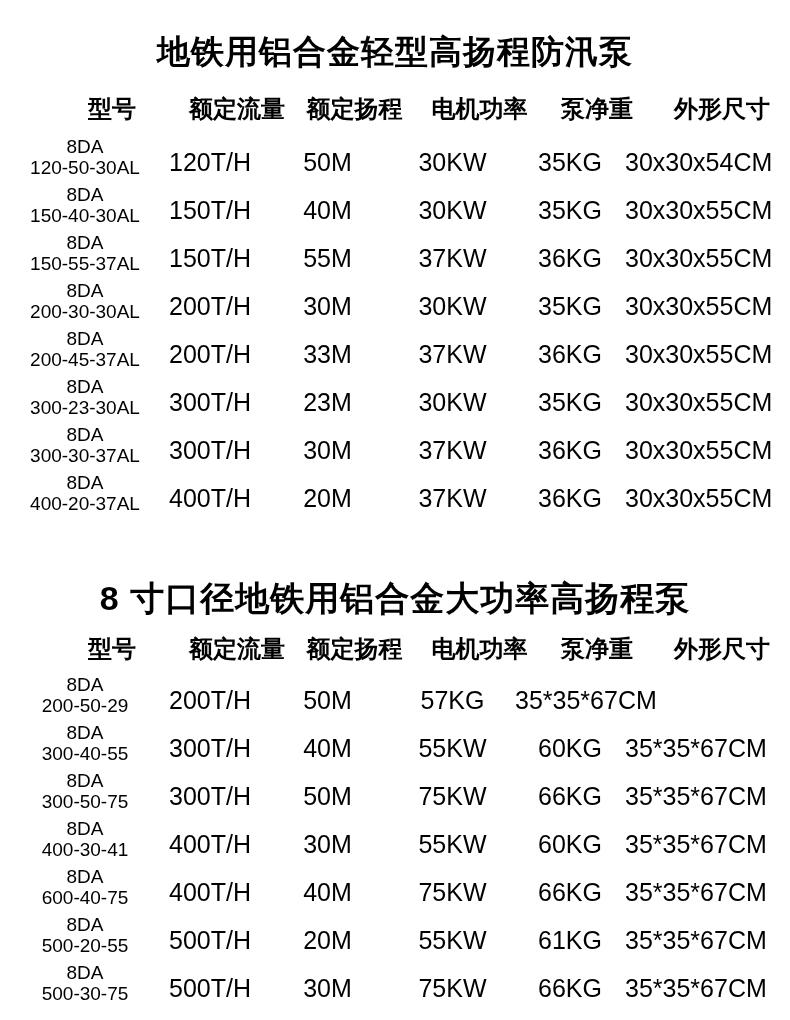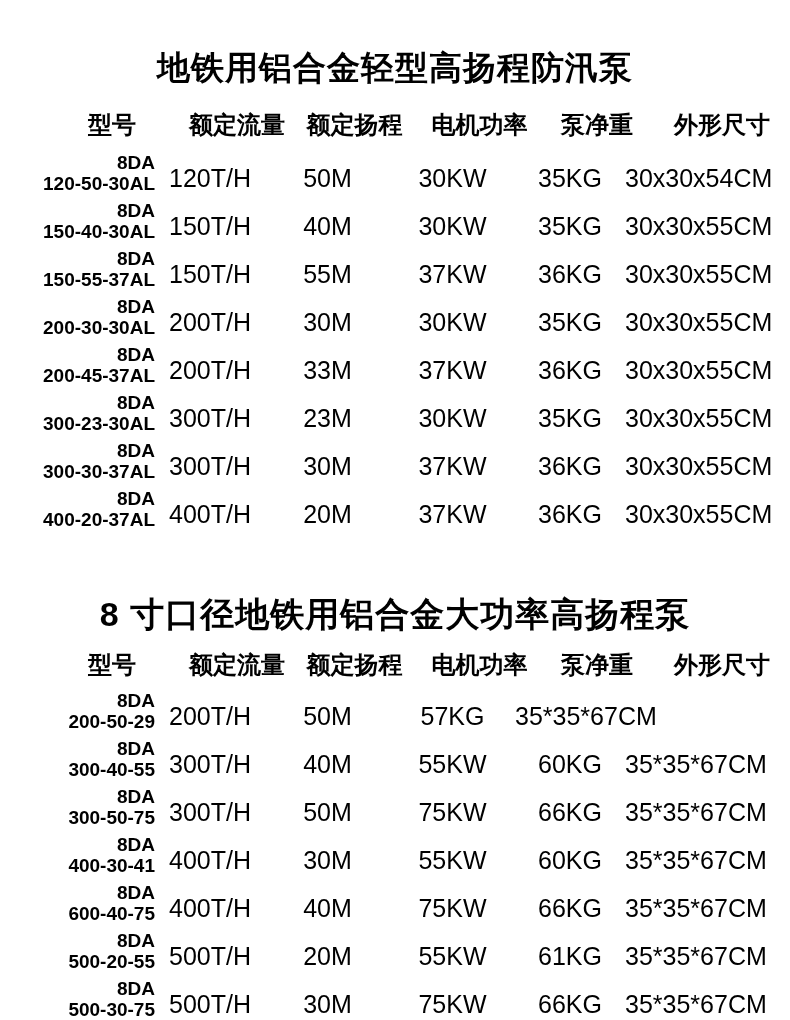--- a/index.html
+++ b/index.html
@@ -17,21 +17,21 @@
     overflow: hidden;
   }
   .spec-title {
     text-align: center;
     font-weight: bold;
     font-size: 33px;
     line-height: 48px;
     letter-spacing: 1px;
     margin: 0;
   }
-  .title-1 { margin-top: 44px; }
+  .title-1 { margin-top: 28px; }
   .title-2 { margin-top: 56px; font-size: 34px; }
   .grid-row {
     display: grid;
     grid-template-columns: 140px 110px 125px 125px 110px 140px;
     padding-left: 15px;
     box-sizing: border-box;
   }
   .thead {
     margin-top: 8px;
     height: 50px;
@@ -43,24 +43,23 @@
   .thead .cell { text-align: center; }
   .trow {
     height: 48px;
     align-items: center;
     font-size: 25px;
   }
   .cell { text-align: center; }
   .val { transform: translateY(4px); letter-spacing: 0px; }
   .model {
     font-size: 19px;
-    font-weight: bold;
+    font-weight: normal;
     line-height: 1.08;
     letter-spacing: 0px;
-    text-align: right;
   }
   .thead-2 { margin-top: 4px; height: 46px; }
 </style>
 </head>
 <body>
 
 <div class="page">
 
   <section>
     <h1 class="spec-title title-1">地铁用铝合金轻型高扬程防汛泵</h1>

